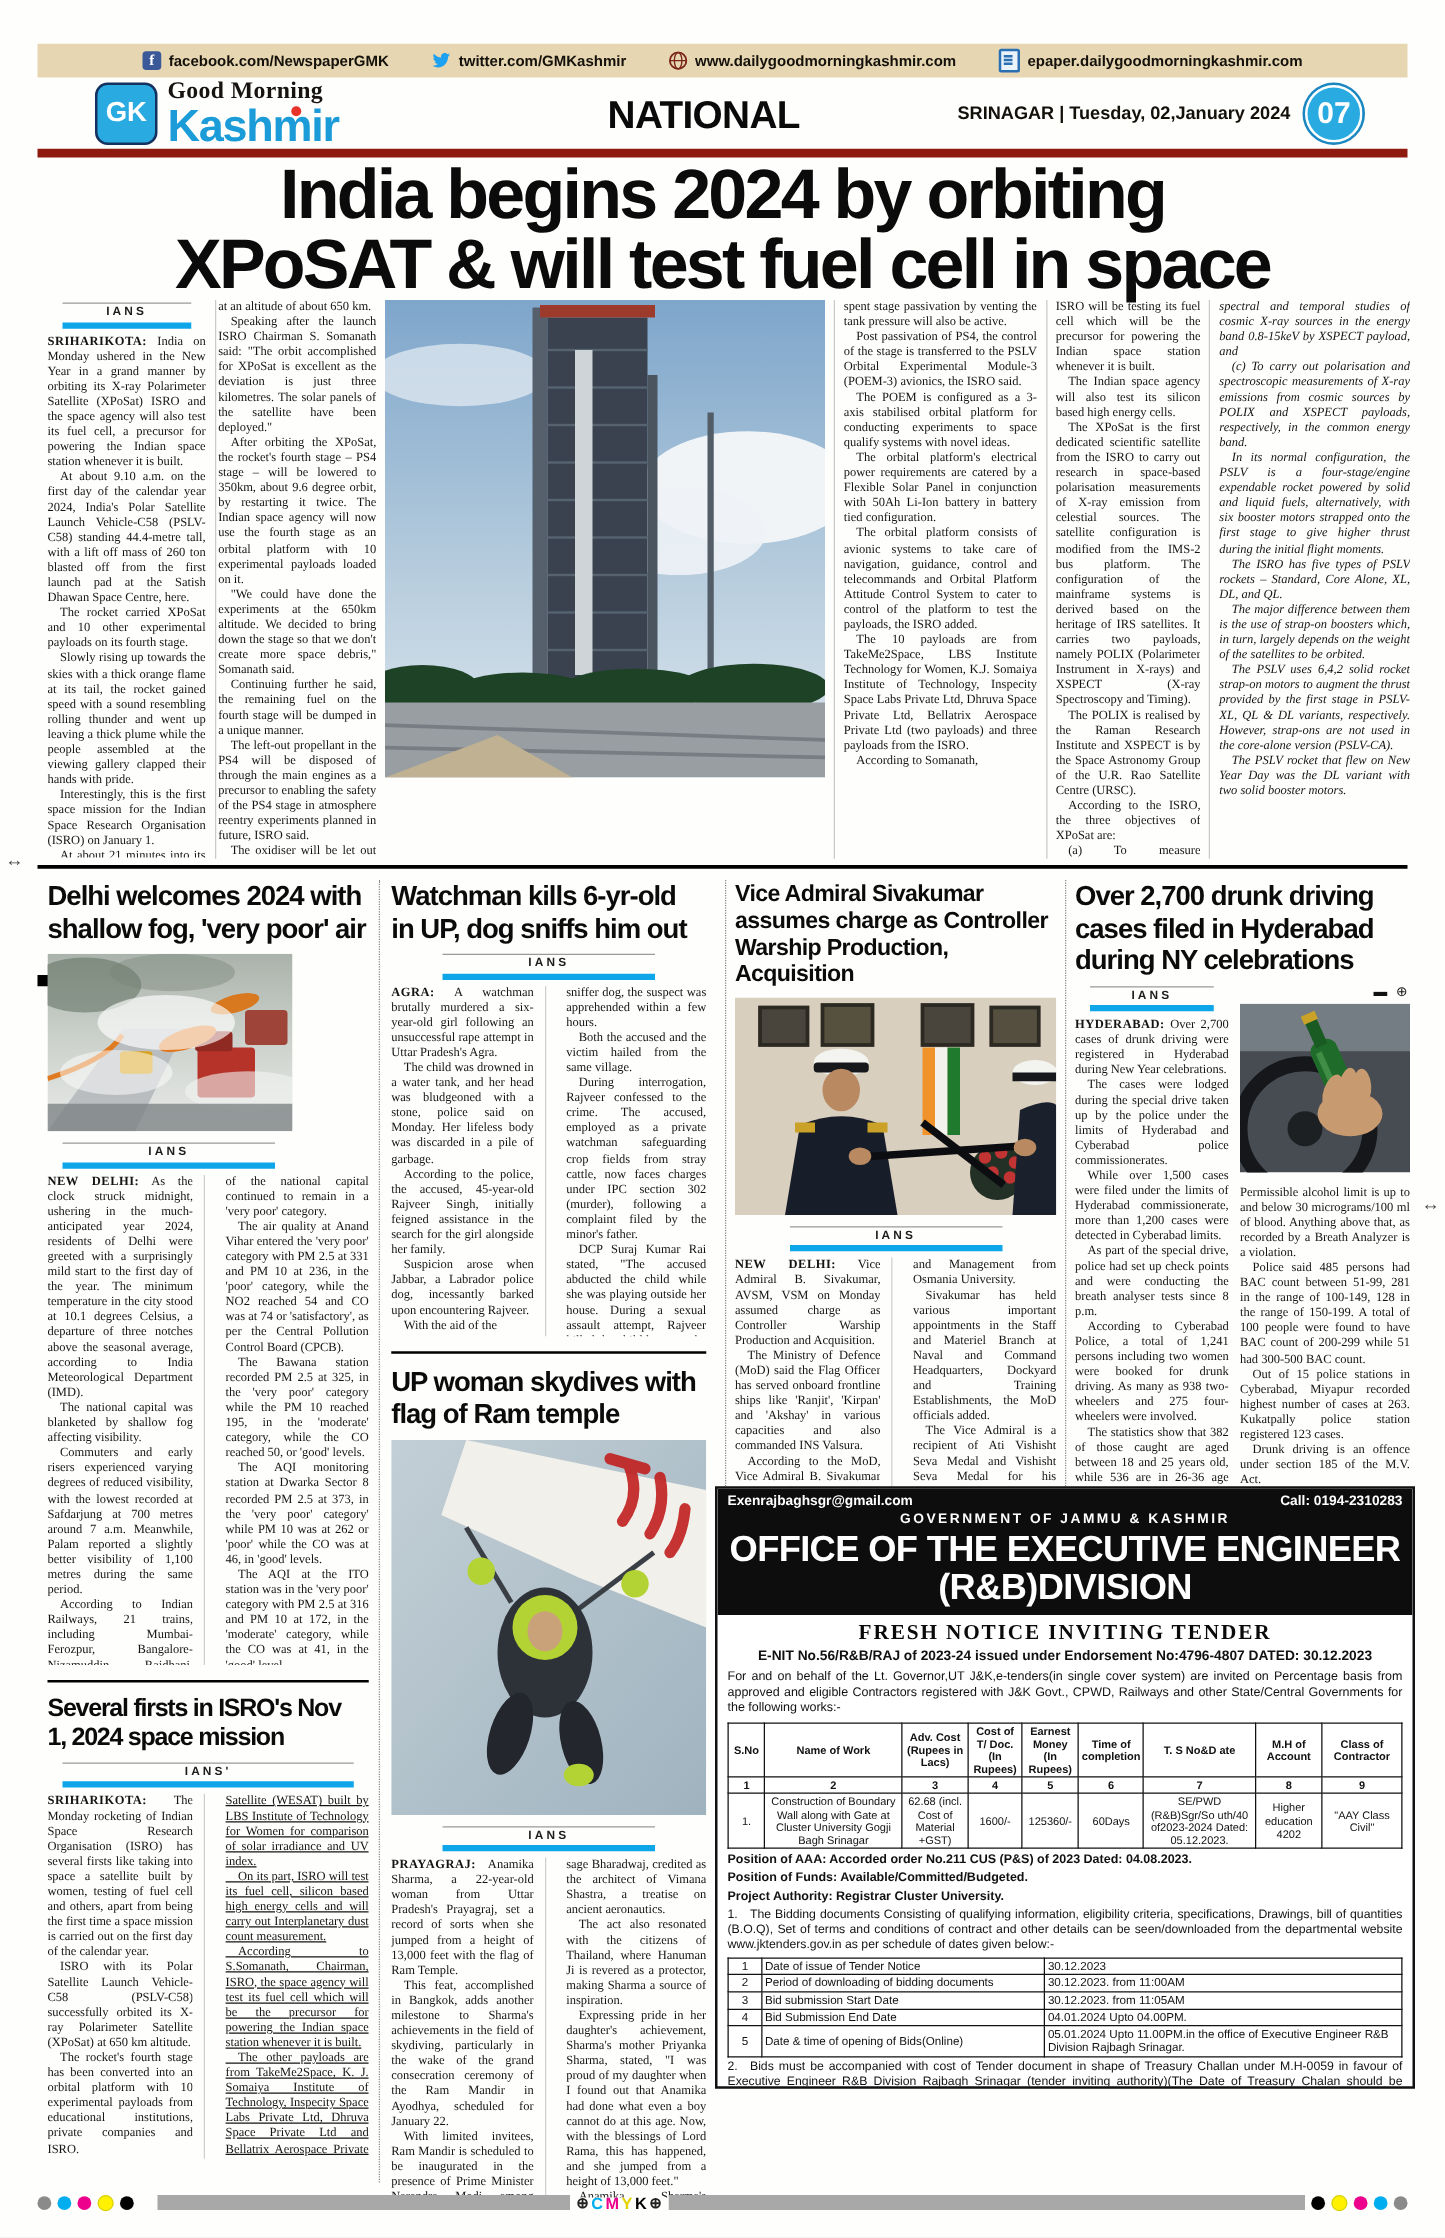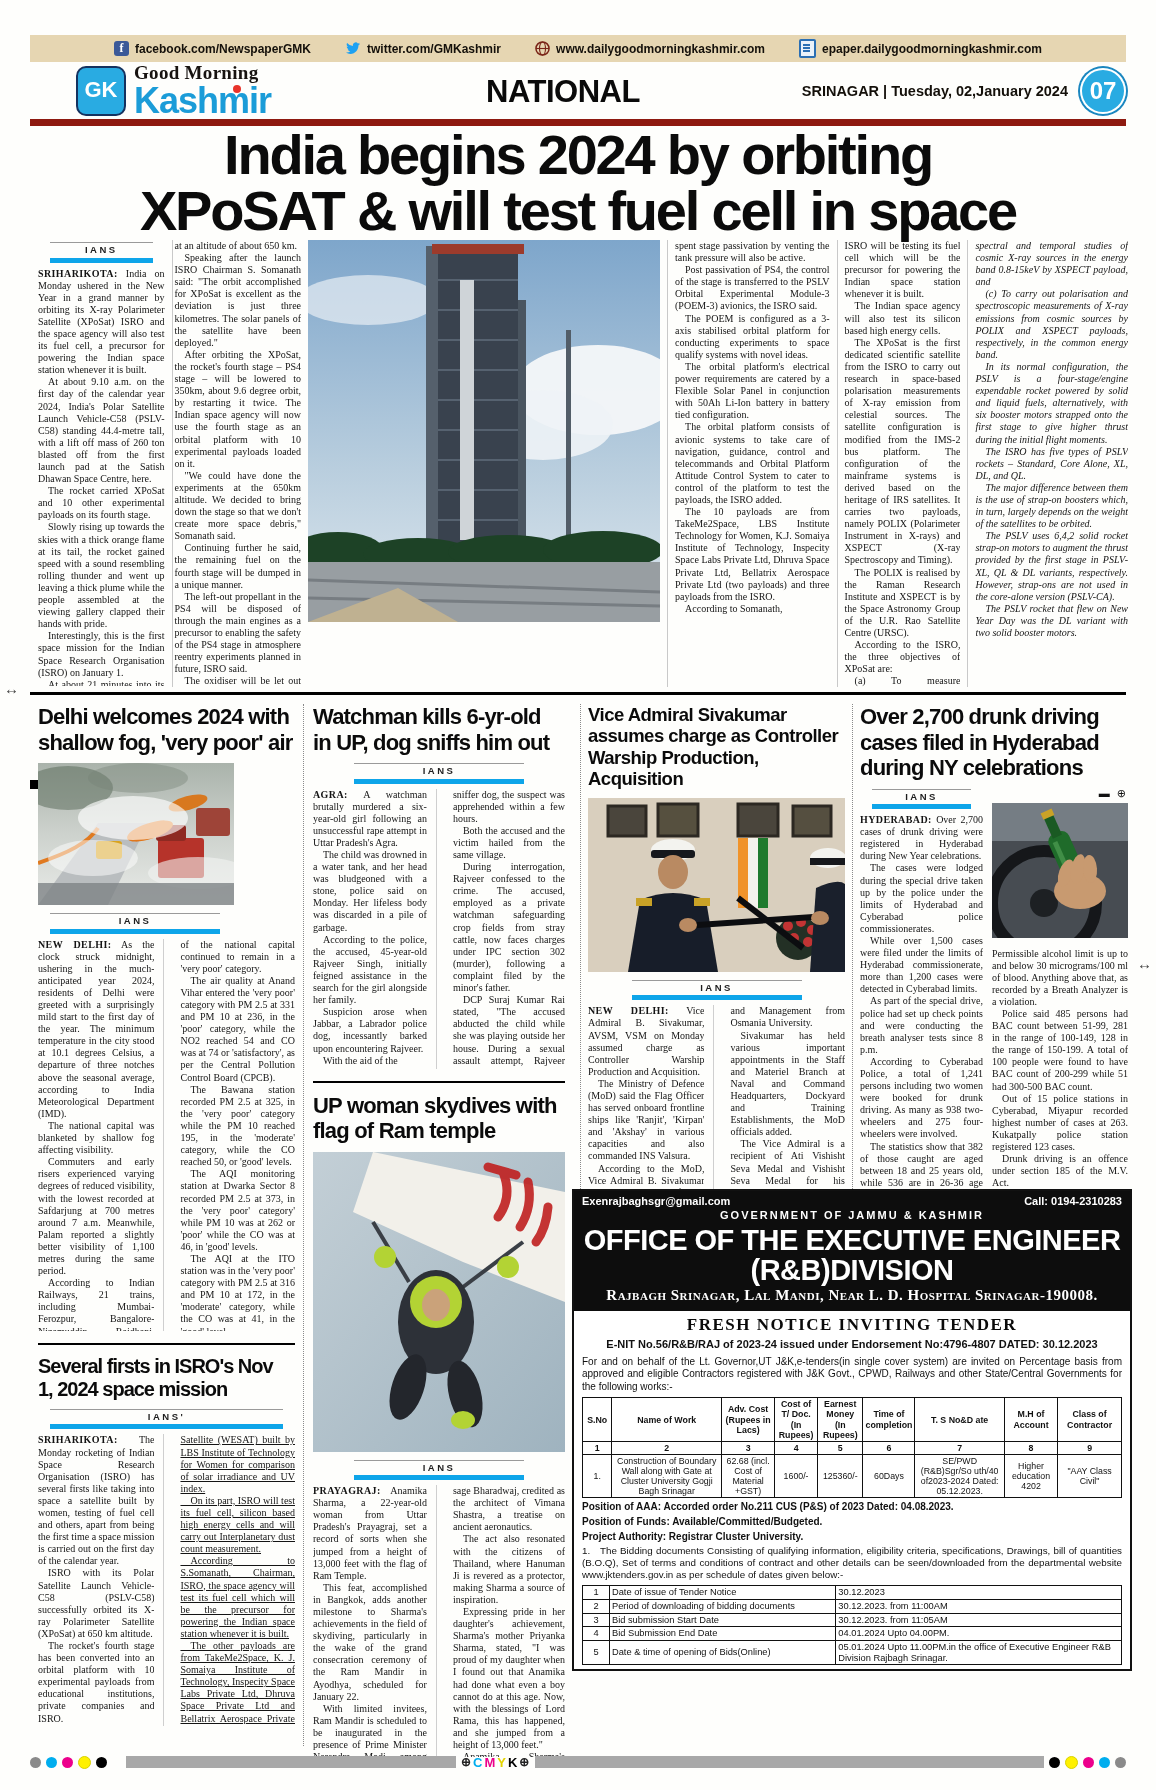--- a/index.html
+++ b/index.html
@@ -16,21 +16,21 @@
   
   .masthead{left:30px;top:64px;width:1096px;height:54px;display:flex;align-items:center;}
   .brand{display:flex;align-items:center;gap:8px;width:330px;}
   .gk-logo{width:46px;height:46px;border-radius:10px;background:#29abe2;border:2.5px solid #15325f;
       color:#fff;font:800 22px/44px "Liberation Sans",sans-serif;text-align:center;margin-left:46px;}
   .brand-text{position:relative;}
   .brand-top{font:700 19px/1 "Liberation Serif",serif;color:#171310;letter-spacing:.3px;}
   .brand-main{font:800 36px/1 "Liberation Sans",sans-serif;color:#1b9cd8;letter-spacing:-1px;margin-top:1px;}
   .red-i-dot{position:absolute;left:72%;bottom:26px;width:8px;height:8px;border-radius:50%;background:#e8332a;}
   .section-title{flex:1;text-align:center;font:900 31px/1 "Liberation Sans",sans-serif;letter-spacing:-.5px;color:#0a0a0a;}
-  .date-zone{width:360px;display:flex;align-items:center;justify-content:flex-end;gap:12px;}
+  .date-zone{width:360px;display:flex;align-items:center;justify-content:flex-start;gap:12px;}
   .dateline{font:700 14.5px/1 "Liberation Sans",sans-serif;color:#14100a;}
   .page-badge{width:46px;height:46px;border-radius:50%;background:#29abe2;color:#fff;
       font:800 24px/46px "Liberation Sans",sans-serif;text-align:center;box-shadow:inset 0 0 0 2px #fff,0 0 0 2px #1b86bf;}
   .red-bar{left:30px;top:119px;width:1096px;height:7px;background:#8e1a10;}
   
   .lead-headline{left:40px;top:127px;width:1076px;text-align:center;font:900 56px/1.0 "Liberation Sans",sans-serif;
       letter-spacing:-2.2px;color:#0b0b0b;white-space:pre-line;}
   .lead-story{left:38px;top:240px;width:1090px;height:447px;display:flex;gap:7px;}
   .lead-story .sep{border-left:1px solid #c9c9c9;}
   .byline{margin:2px 12px 5px 12px;padding:2px 0 3px 0;border-top:1px solid #9a9a9a;border-bottom:5px solid #0ea5e9;
@@ -451,21 +451,20 @@
   </div>
 
   <div class="abs tender">
     <div class="tender-head">
       <div class="th-row1">
         <span>Exenrajbaghsgr@gmail.com</span>
         <span>Call: 0194-2310283</span>
       </div>
       <div class="th-govt">GOVERNMENT OF JAMMU &amp; KASHMIR</div>
       <div class="th-office">OFFICE OF THE EXECUTIVE ENGINEER (R&amp;B)DIVISION</div>
-      <div class="th-address">Rajbagh Srinagar, Lal Mandi, Near L. D. Hospital Srinagar-190008.</div>
     </div>
     <div class="tender-body">
       <div class="t-title">FRESH NOTICE INVITING TENDER</div>
       <div class="t-enit">E-NIT No.56/R&amp;B/RAJ of 2023-24 issued under Endorsement No:4796-4807 DATED: 30.12.2023</div>
       <div class="t-intro">For and on behalf of the Lt. Governor,UT J&amp;K,e-tenders(in single cover system) are invited on Percentage basis from approved and eligible Contractors registered with J&amp;K Govt., CPWD, Railways and other State/Central Governments for the following works:-</div>
       <table class="mt">
         <colgroup>
             <col style="width:5.5%">
             <col style="width:21%">
             <col style="width:10%">

